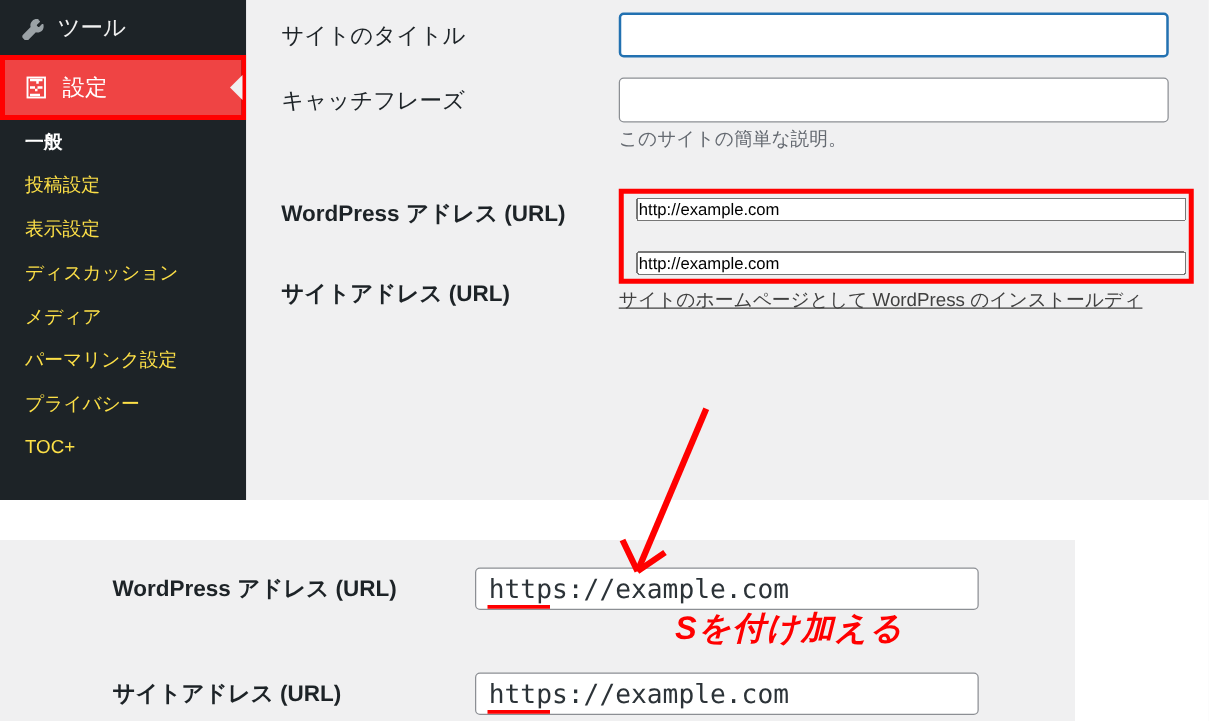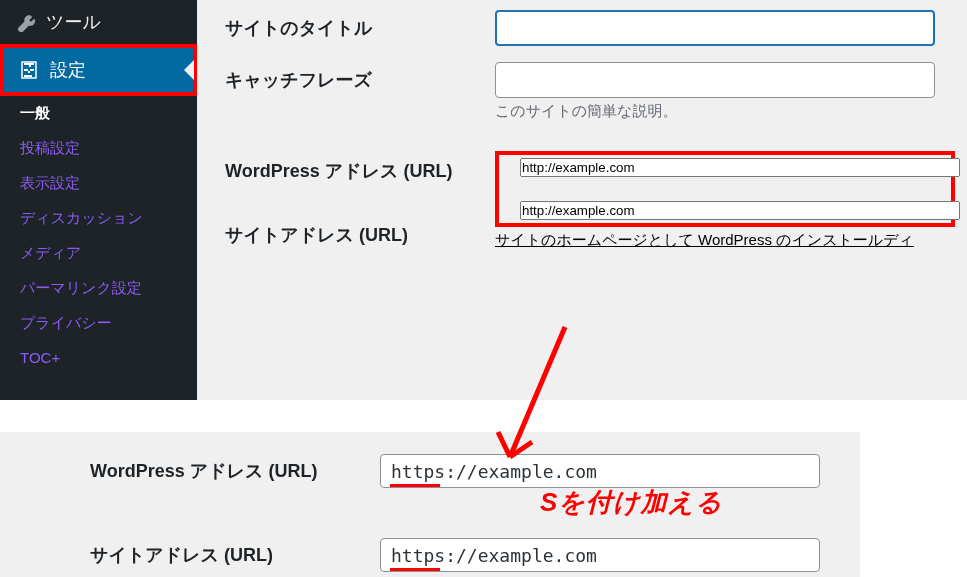--- a/index.html
+++ b/index.html
@@ -3,49 +3,49 @@
   <meta charset="utf-8">
   <style>
     * { margin: 0; padding: 0; box-sizing: border-box; font-family: -apple-system, "Helvetica Neue", Arial, "Hiragino Sans", "Yu Gothic", Meiryo, sans-serif; }
     body { width: 967px; background: #fff; overflow: hidden; }
 
     
     .wrap { display: flex; }
     .sidebar { width: 197px; background: #1d2327; color: #c3c4c7; font-size: 16px; flex-shrink: 0; height: 400px; }
     .menu-top { display: flex; align-items: center; padding: 10px 14px; color: #f0f0f0; font-size: 18px; gap: 10px; }
     .menu-top .icon { width: 22px; height: 22px; display: inline-flex; align-items: center; justify-content: center; color: rgba(240,246,252,0.6); }
-    .menu-top.highlight { background: #0369a1; color: #fff; position: relative; }
+    .menu-top.highlight { background: #ef4444; color: #fff; position: relative; }
     .menu-top.highlight .icon { color: #fff; }
     .menu-top.highlight::after {
       content: ""; position: absolute; right: -1px; top: 50%; transform: translateY(-50%);
       width: 0; height: 0; border-top: 10px solid transparent; border-bottom: 10px solid transparent; border-right: 10px solid #f0f0f1;
     }
     .red-box-top { border: 4px solid #ff0000; }
-    .submenu-item { padding: 8px 14px 8px 20px; font-size: 15px; color: #8b5cf6; }
+    .submenu-item { padding: 8px 14px 8px 20px; font-size: 15px; color: #fde047; }
     .submenu-item.active { color: #fff; font-weight: 700; }
 
     .content { flex: 1; background: #f0f0f1; padding: 10px 28px 20px 28px; }
     h1.page-title { font-size: 28px; font-weight: 400; color: #1d2327; margin-bottom: 25px; padding-top: 10px; }
     .form-row { display: flex; align-items: center; margin-bottom: 16px; }
-    .form-row .label { width: 270px; font-size: 18px; font-weight: 700; color: #1d2327; }
+    .form-row .label { width: 270px; font-size: 18px; font-weight: 400; color: #1d2327; }
     .form-row .field { flex: 1; }
     .form-row input[type="text"] {
       width: 440px; height: 36px; border: 1px solid #8c8f94; border-radius: 4px;
       padding: 2px 10px; font-size: 17px; background: #fff; color: #2c3338;
     }
     .form-row input.focused { border: 2px solid #2271b1; box-shadow: 0 0 0 1px #fff inset; }
     .desc { color: #646970; font-size: 15px; margin-top: 4px; }
-    .linklike { color: #000000; text-decoration: underline; font-size: 15px; }
-    .url-group { position: relative; padding: 3px 21px; border: 4px solid #ff0000; width: 460px; }
+    .linklike { color: #404040; text-decoration: underline; font-size: 15px; }
+    .url-group { position: relative; padding: 3px 10px; border: 4px solid #ff0000; width: 460px; }
     .url-group-inner { display:flex; flex-direction:column; gap: 24px; }
 
     
     .lower { margin-top: 32px; padding: 22px 28px 22px 90px; background: #f0f0f1; width: 860px; position: relative; }
     .lower .form-row .label { width: 290px; font-size: 18px; font-weight: 700; }
-    .lower .form-row input { width: 440px; height: 34px; border: 1px solid #8c8f94; border-radius: 4px; padding: 3px 10px; font-family: Consolas, Menlo, monospace; font-size: 18px; }
+    .lower .form-row input { width: 403px; height: 34px; border: 1px solid #8c8f94; border-radius: 4px; padding: 3px 10px; font-family: Consolas, Menlo, monospace; font-size: 21px; }
     .lower-row { margin-bottom: 50px; }
 
     .annotation-text { position: absolute; color: #ff0000; font-size: 26px; font-weight: 800; font-style: italic; letter-spacing: 1px; }
 
     svg { display:block; }
   </style>
 </head>
 <body>
 
 <div class="wrap">

